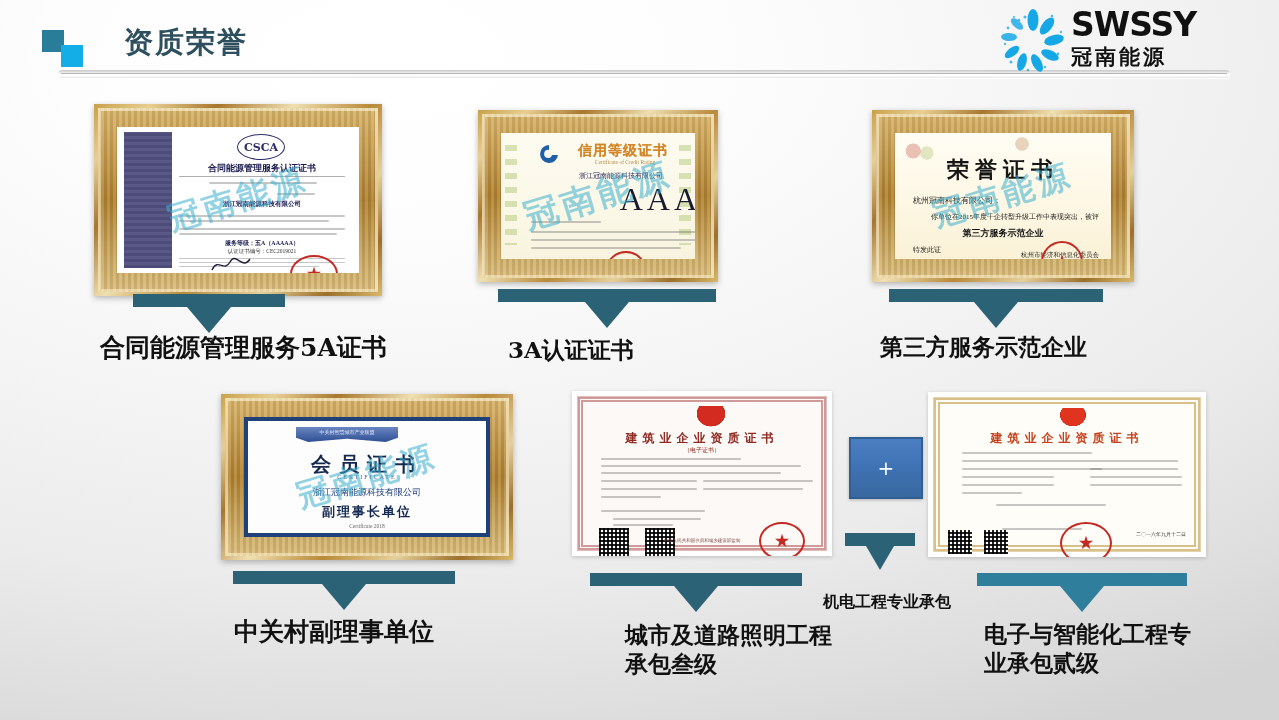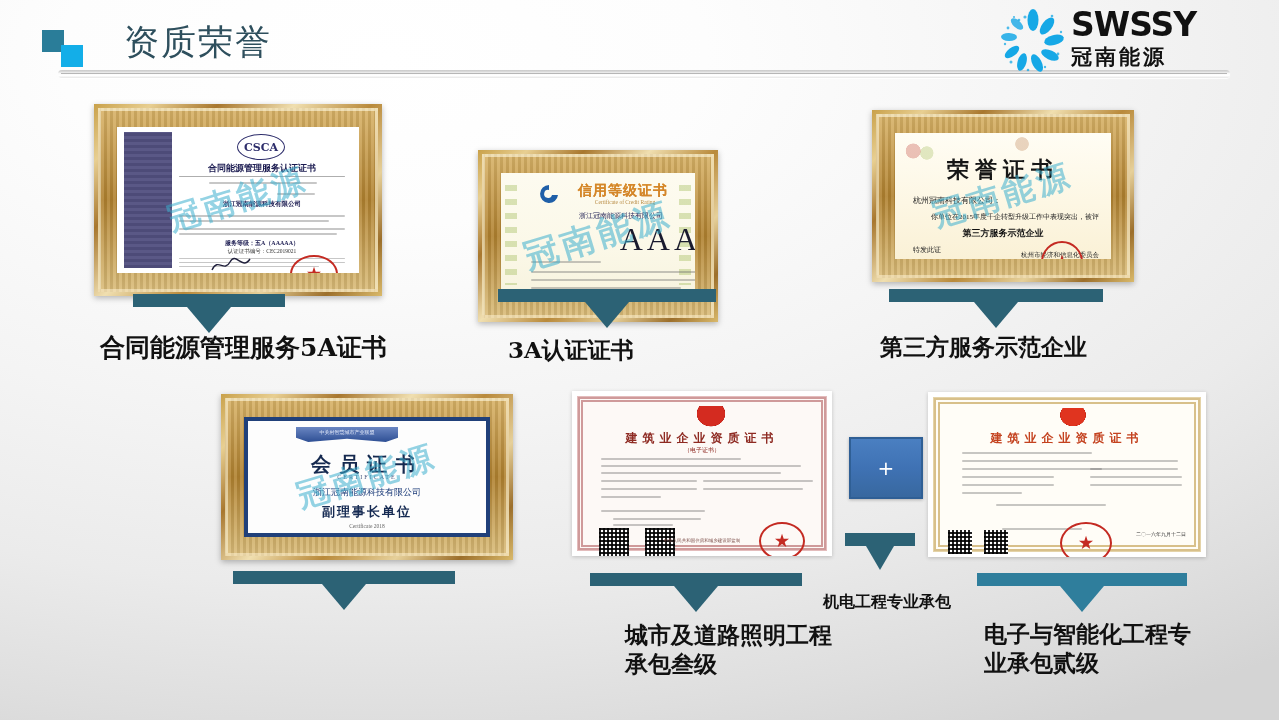--- a/index.html
+++ b/index.html
@@ -17,21 +17,21 @@
       radial-gradient(ellipse 115% 105% at 30% 8%, #ffffff 0%, #fdfdfd 22%, #f4f4f4 48%, #ebebeb 70%, #dedede 88%, #d4d4d4 100%);
   }
   
   #header{position:absolute;left:0;top:0;width:1279px;height:92px;}
   .hdr-sq{position:absolute;}
   .hdr-sq.dark{left:42px;top:30px;width:22px;height:22px;background:#2a7d99;}
   .hdr-sq.bright{left:61px;top:45px;width:22px;height:22px;background:#13aee8;}
   #page-title{
     position:absolute;left:124px;top:20px;
     font-family:"DejaVu Sans","Liberation Sans",sans-serif;
-    font-weight:normal;font-size:35px;letter-spacing:2px;
+    font-weight:bold;font-size:29px;letter-spacing:2px;
     color:#2e4f5d;line-height:44px;white-space:nowrap;
   }
   #hdr-rule{
     position:absolute;left:58px;top:70px;width:1172px;height:8px;
     background:linear-gradient(to bottom,#c9c9c9 0%,#d8d8d8 18%,#fbfbfb 45%,#ffffff 70%,#e6e6e6 100%);
     border-radius:4px;
     box-shadow:0 1px 1px rgba(255,255,255,.9);
   }
   #hdr-rule:after{
     content:"";position:absolute;left:3px;top:3px;right:3px;height:1px;background:#b6b6b6;
@@ -208,21 +208,21 @@
       </div>
     </div>
   </div>
 
   <div class="arrow" style="left:133px;top:294px;width:152px;">
     <div class="bar"></div>
     <div class="tip"></div>
   </div>
   <div class="caption" style="left:100px;top:332px;width:320px;font-size:25px;">合同能源管理服务5A证书</div>
 
-  <div class="cert goldframe" style="left:478px;top:110px;width:240px;height:172px;margin-top:40px;">
+  <div class="cert goldframe" style="left:478px;top:110px;width:240px;height:172px;">
     <div class="inner-bevel">
       <div class="paper" style="background:linear-gradient(180deg,#fdfbf0 0%,#fbf8e8 60%,#f7f3de 100%);">
 
         <div style="position:absolute;left:4px;top:12px;width:12px;height:100px;
              background:repeating-linear-gradient(180deg,rgba(180,200,120,.5) 0 6px,transparent 6px 14px);"></div>
         <div style="position:absolute;right:4px;top:12px;width:12px;height:100px;
              background:repeating-linear-gradient(180deg,rgba(180,200,120,.5) 0 6px,transparent 6px 14px);"></div>
 
         <svg style="position:absolute;left:36px;top:10px;" width="24" height="22" viewBox="0 0 24 22">
           <path d="M12 2 A9 9 0 1 0 21 12 L15 12 A4 4 0 1 1 12 7 Z" fill="#1f5fa8"></path>
@@ -300,20 +300,21 @@
 
         <div class="wm" style="font-size:32px;">冠南能源</div>
       </div>
     </div>
   </div>
 
   <div class="arrow" style="left:233px;top:571px;width:222px;">
     <div class="bar"></div>
     <div class="tip"></div>
   </div>
+  <div class="caption" style="left:234px;top:616px;width:300px;font-size:25px;">中关村副理事单位</div>
 
   <div class="cert" style="left:572px;top:391px;width:260px;height:165px;background:#fff;box-shadow:0 1px 4px rgba(0,0,0,.2);">
     <div style="position:absolute;inset:6px;background:#fdf9f6;
                 border:5px double #cf9a9a;
                 outline:1px solid #e3bcbc;">
       <div style="position:absolute;left:112px;top:4px;width:32px;height:22px;
                   background:radial-gradient(ellipse at 50% 35%,#d42b20 0 60%,#b91d13 62%,transparent 64%);
                   border-radius:4px 4px 50% 50%/4px 4px 60% 60%;"></div>
       <div class="ttl" style="position:absolute;left:0;top:28px;width:100%;font-size:12px;color:#8e2a22;letter-spacing:5px;">建筑业企业资质证书</div>
       <div style="position:absolute;left:0;top:44px;width:100%;text-align:center;font-size:6px;color:#8e2a22;">（电子证书）</div>

